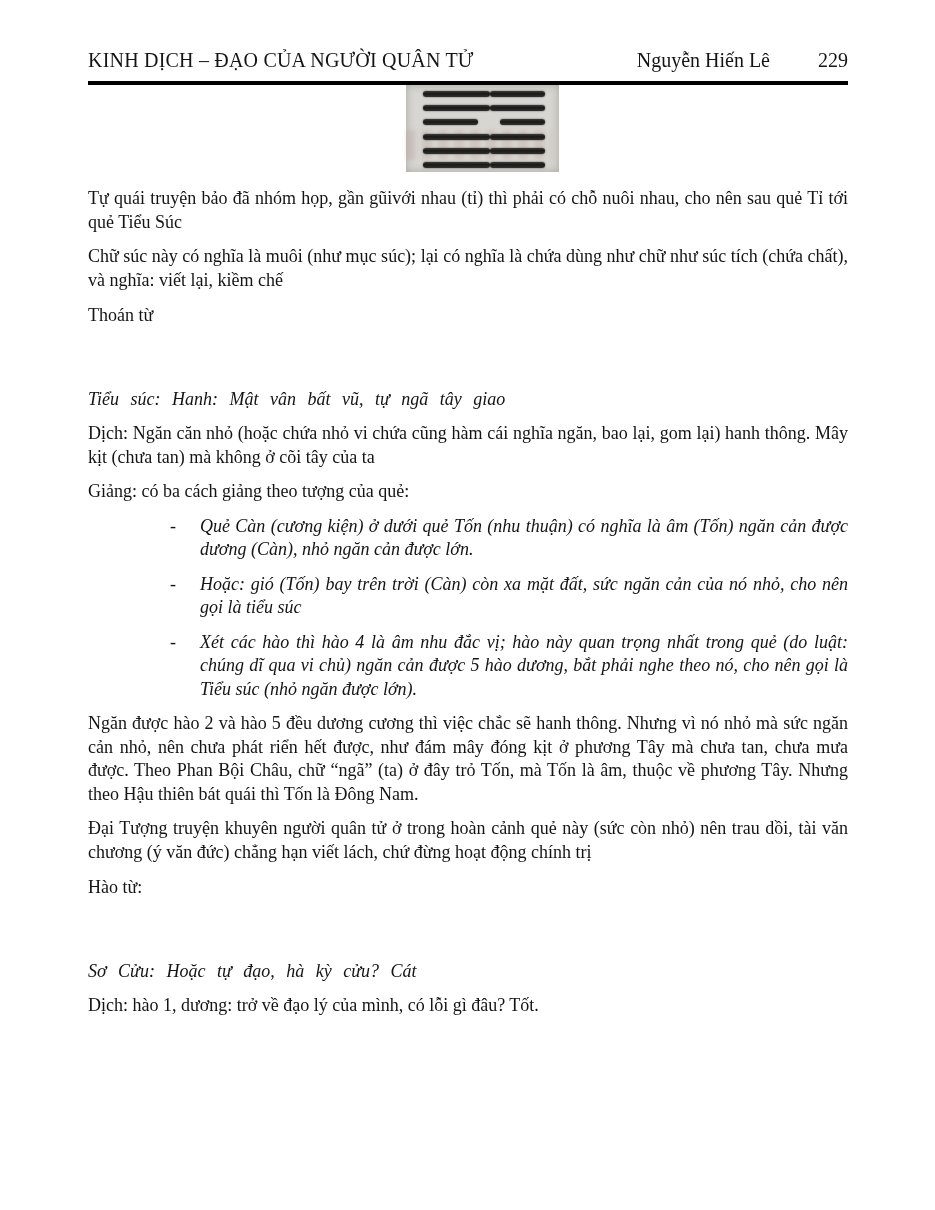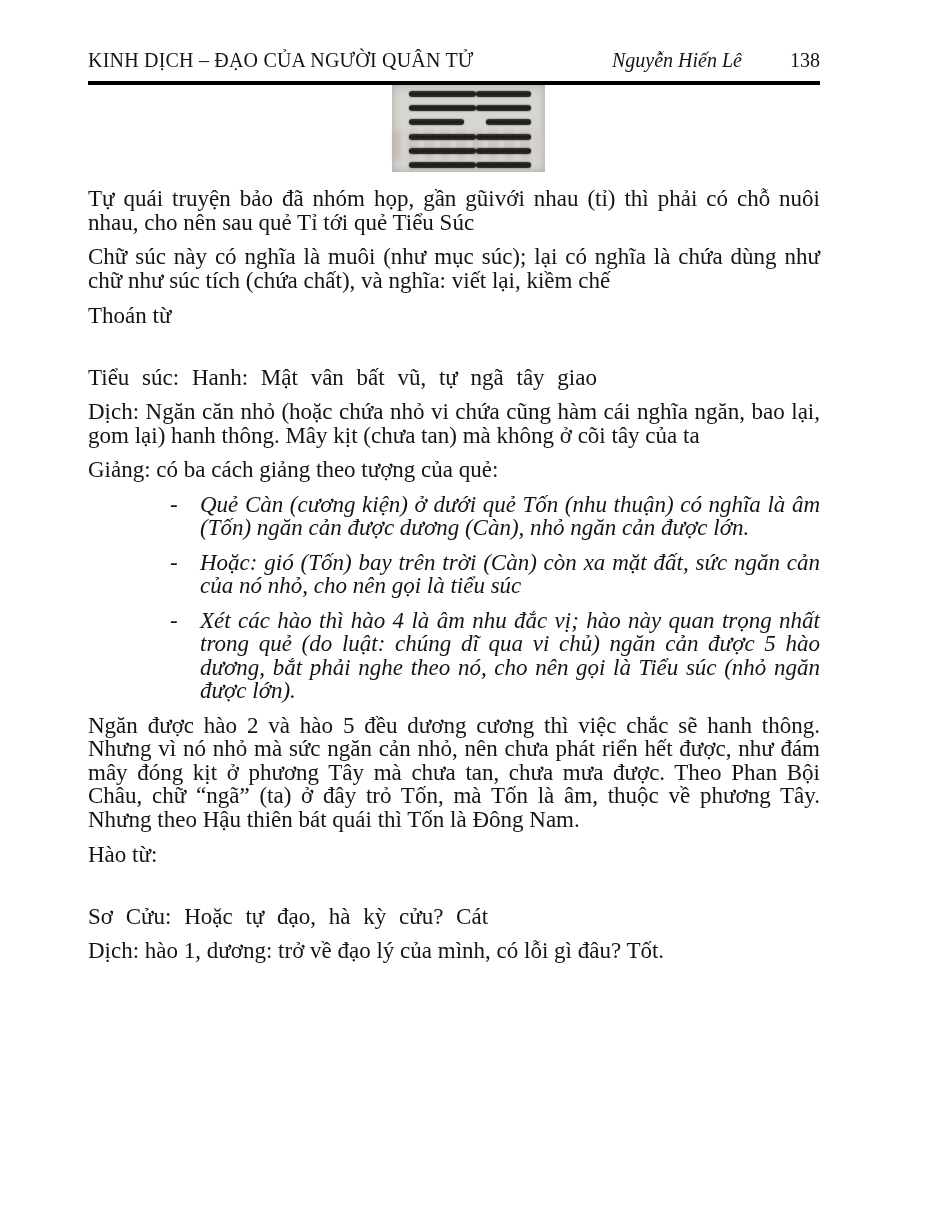--- a/index.html
+++ b/index.html
@@ -4,26 +4,26 @@
 <title>Kinh Dịch - trang 138</title>
 <style>
   html,body{margin:0;padding:0;}
   body{
     width:935px;height:1210px;
     background:#ffffff;
     font-family:"Liberation Serif", serif;
     color:#141414;
     overflow:hidden;
   }
-  .sheet{padding:49px 115px 0 88px;box-sizing:border-box;}
+  .sheet{padding:49px 87px 0 88px;box-sizing:border-box;}
 
   
   .header{display:flex;align-items:baseline;font-size:20px;white-space:nowrap;}
   .h-title{flex:1;letter-spacing:.2px;}
-  .h-author{margin-right:36px;font-style:italic;}
+  .h-author{margin-right:36px;}
   .h-page{width:42px;text-align:right;}
   .rule{height:4px;background:#000;margin-top:9px;}
 
   
   .hexagram{
     width:153px;height:87px;box-sizing:border-box;
     margin:0 auto;transform:translateX(14px);
     background:#d8d6d1;
     box-shadow:inset 0 0 8px rgba(120,118,112,.5);
     display:flex;flex-direction:column;justify-content:space-between;
@@ -41,38 +41,38 @@
     background:linear-gradient(180deg,#3c3b38,#191918 45%,#32312e);
     border-radius:3px;
     box-shadow:0 0 1.5px rgba(20,20,20,.9);
   }
   .seg.left{flex:1.25;}
   .seg.right{flex:1;}
   .gapseg{width:0;flex:none;}
   .hexline[data-linetype="broken"] .gapseg{width:22px;}
 
   
-  .content{margin-top:15px;font-size:23px;line-height:23.5px;}
+  .content{margin-top:15px;font-size:18px;line-height:23.5px;}
   .para{margin:0 0 11px;text-align:justify;}
   .heading{margin:12px 0 11px;}
-  .verse{margin:38px 0 11px;word-spacing:7px;}
+  .verse{margin:60px 0 11px;word-spacing:7px;font-style:italic;}
   .bullets{margin:0 0 0 82px;}
   .bullet{display:flex;margin:0 0 11px;}
   .bullet .marker{width:30px;flex:none;}
   .bullet .btext{flex:1;text-align:justify;font-style:italic;}
 </style>
 </head>
 <body>
 
 <div class="sheet">
 
   <div class="header">
     <span class="h-title">KINH DỊCH – ĐẠO CỦA NGƯỜI QUÂN TỬ</span>
     <span class="h-author">Nguyễn Hiến Lê</span>
-    <span class="h-page">138</span>
+    <span class="h-page">229</span>
   </div>
 
   <div class="rule"></div>
 
   <div class="hexagram">
     <div class="hex-watermark"></div>
     <div class="hexline" data-linetype="solid">
         <span class="seg left"></span>
         <span class="gapseg"></span>
         <span class="seg right"></span>
@@ -129,20 +129,21 @@
       </div>
       <div class="bullet">
         <span class="marker">-</span>
         <span class="btext">Xét các hào thì hào 4 là âm nhu đắc vị; hào này quan trọng nhất trong quẻ (do luật: chúng dĩ qua vi chủ) ngăn cản được 5 hào dương, bắt phải nghe theo nó, cho nên gọi là Tiểu súc (nhỏ ngăn được lớn).</span>
       </div>
     </div>
 
     <p class="para">Ngăn được hào 2 và hào 5 đều dương cương thì việc chắc sẽ hanh thông. Nhưng vì nó nhỏ mà sức ngăn cản nhỏ, nên chưa phát riển hết được, như đám mây đóng kịt ở phương Tây mà chưa tan, chưa mưa được. Theo Phan Bội Châu, chữ “ngã” (ta) ở đây trỏ Tốn, mà Tốn là âm, thuộc về phương Tây. Nhưng theo Hậu thiên bát quái thì Tốn là Đông Nam.</p>
 
 
+    <p class="para">Đại Tượng truyện khuyên người quân tử ở trong hoàn cảnh quẻ này (sức còn nhỏ) nên trau dồi, tài văn chương (ý văn đức) chẳng hạn viết lách, chứ đừng hoạt động chính trị</p>
 
     <p class="heading">Hào từ:</p>
 
     <p class="verse">Sơ Cửu: Hoặc tự đạo, hà kỳ cửu? Cát</p>
 
     <p class="para">Dịch: hào 1, dương: trở về đạo lý của mình, có lỗi gì đâu? Tốt.</p>
 
 
   </div>
 </div>

